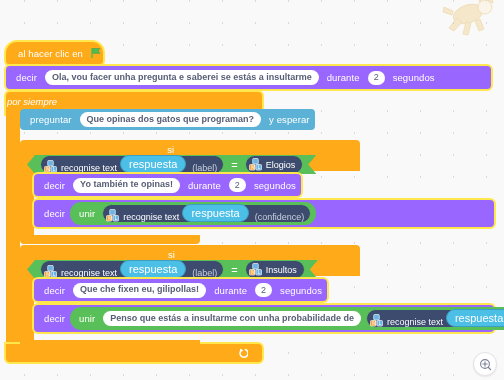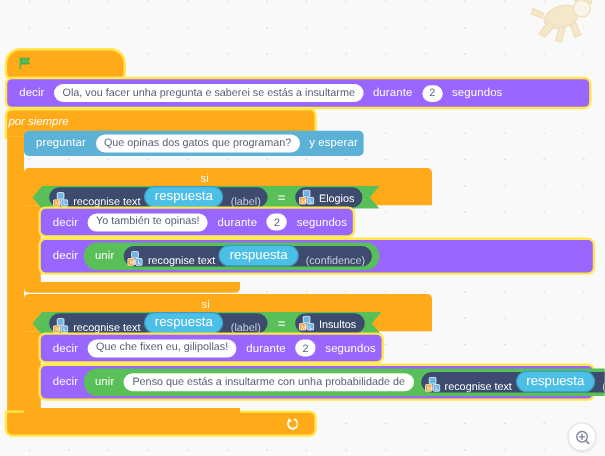--- a/index.html
+++ b/index.html
@@ -47,21 +47,21 @@
   #hat .flag { margin-left:2px; }
 
   
   .looks { background:#9966ff; }
   .sensing { background:#5cb1d6; }
   .operator { background:#59c059; }
 
   .oval-input {
     background:#fff; color:#575e75; border-radius:9px;
     padding:1.5px 7px 2.5px; font-size:9px; line-height:11px;
-    margin:0 3px; display:inline-block;
+    margin:0 3px; display:inline-block;font-weight:bold;
   }
   .num-input {
     background:#fff; color:#575e75; border-radius:9px;
     padding:1.5px 6px 2.5px; font-size:9px; margin:0 3px;
     min-width:15px; text-align:center;
   }
   .var-oval {
     background:#4cbfe6; color:#fff; border-radius:9px;
     padding:1.5px 8px 2.5px; font-size:11px; margin:0 3px;
     border:1px solid #3d9ec4;
@@ -126,20 +126,21 @@
       <path d="M50 4 l-3 -5 l6 1 z"></path>
       <path d="M58 3 l4 -4 l1 6 z"></path>
       <path d="M27 20 l-8 10 l5 3 l8 -9 z"></path>
       <path d="M36 24 l-3 12 l5 1 l3 -12 z"></path>
       <path d="M45 23 l4 10 l5 -2 l-4 -10 z"></path>
       <path d="M23 13 l-9 -4 l-1 5 l9 3 z"></path>
     </g>
   </svg>
 
   <div class="blk glow" id="hat">
+    <span class="lbl">al hacer clic en</span>
     <svg class="flag" width="12" height="12" viewBox="0 0 12 12">
       <path d="M2 1 L2 11" stroke="#4cbf56" stroke-width="1.4"></path>
       <path d="M2.8 1.5 h7 l-1.6 2.4 l1.6 2.4 h-7 z" fill="#4cbf56" stroke="#3f9e48" stroke-width=".6"></path>
     </svg>
   </div>
 
   <div class="blk looks glow" style="left:6px; top:66px; height:23px; width:485px; padding-left:5px;">
     <span class="lbl">decir</span>
     <span class="oval-input">Ola, vou facer unha pregunta e saberei se estás a insultarme</span>
     <span class="lbl">durante</span>

